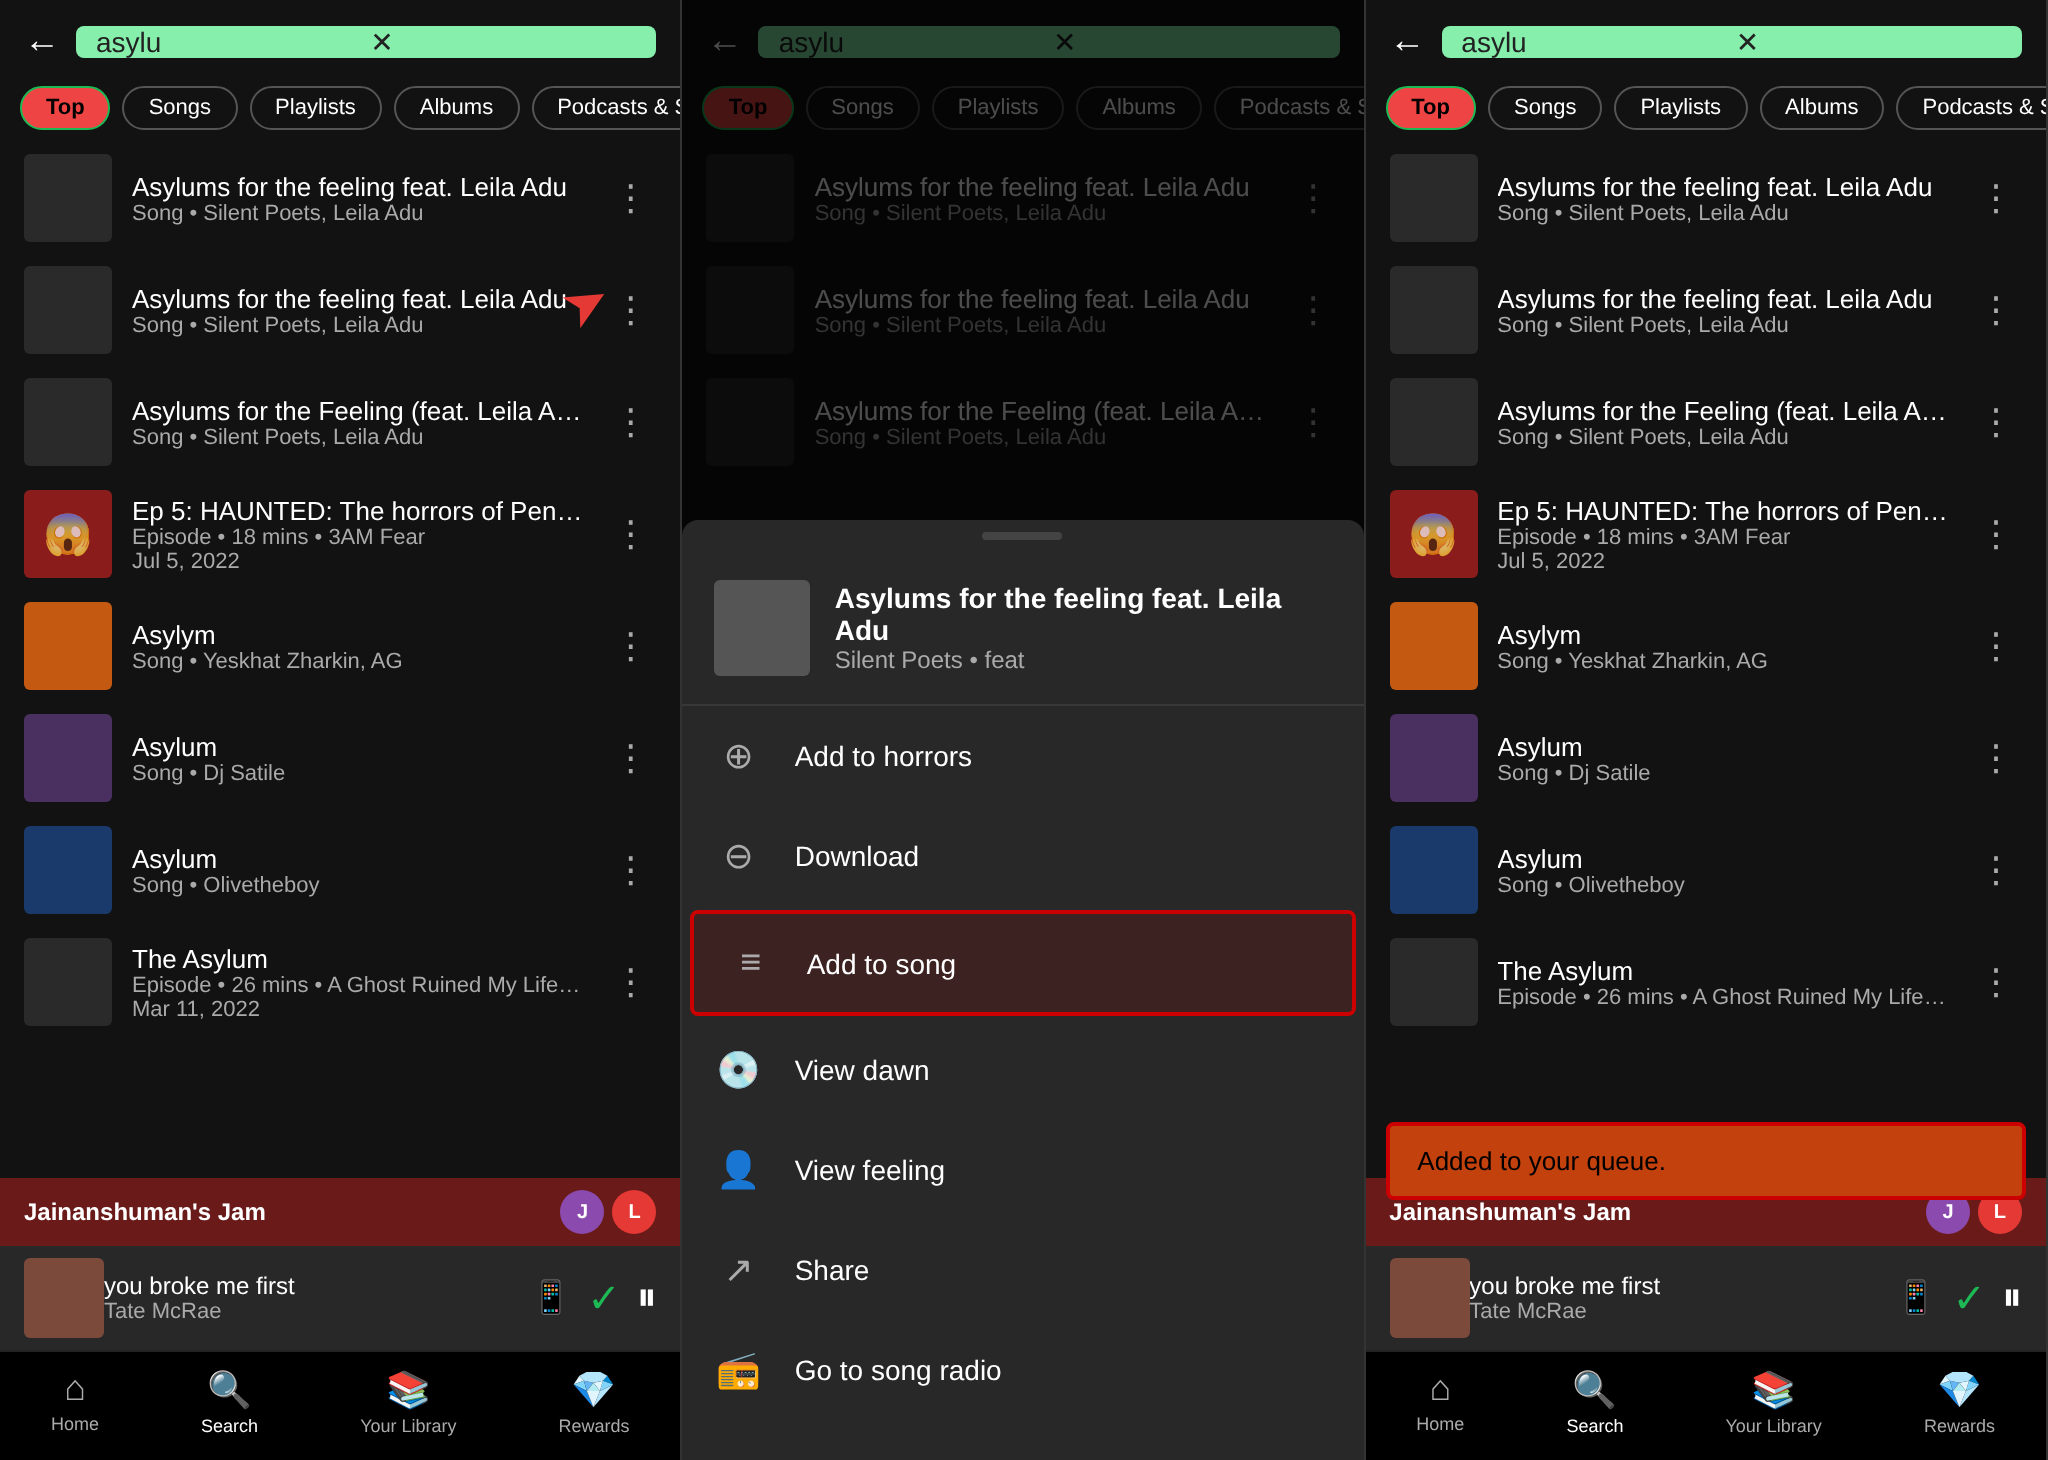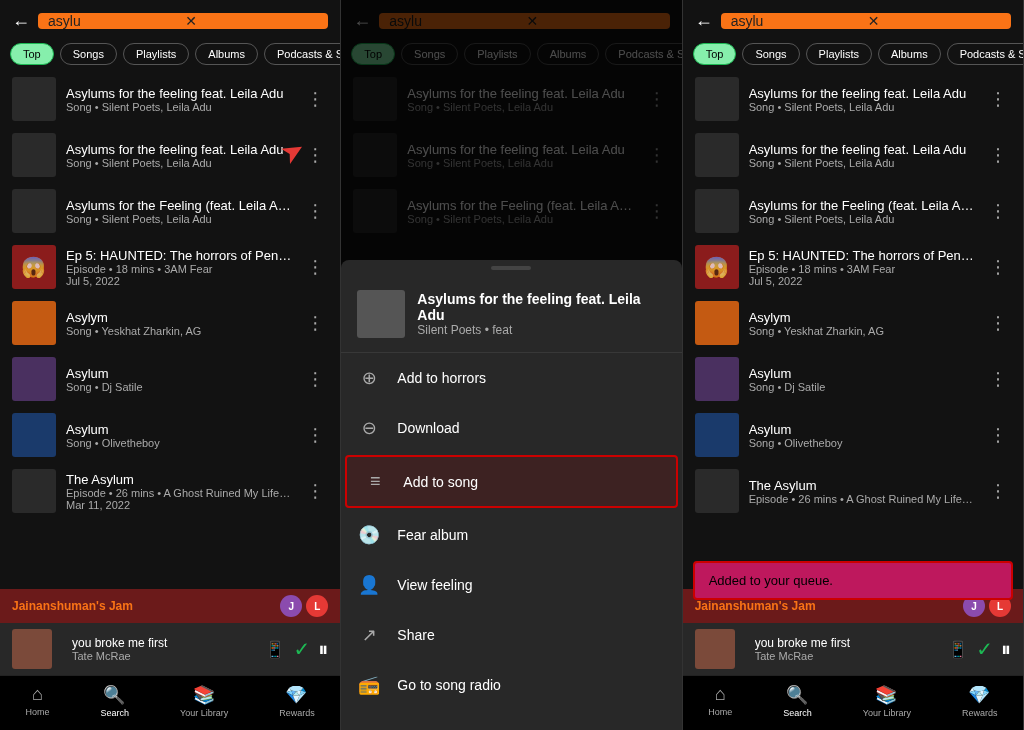--- a/index.html
+++ b/index.html
@@ -30,21 +30,21 @@
       gap: 8px;
       background: #121212;
     }
     .back-btn {
       color: #fff;
       font-size: 18px;
       cursor: pointer;
     }
     .search-bar {
       flex: 1;
-      background: #f97316;
+      background: #86efac;
       border-radius: 4px;
       padding: 0 10px;
       font-size: 14px;
       color: #333;
       display: flex;
       align-items: center;
     }
     .search-bar span {
       flex: 1;
       color: #222;
@@ -67,24 +67,24 @@
       padding: 4px 12px;
       border-radius: 20px;
       font-size: 11px;
       color: #fff;
       white-space: nowrap;
       border: 1px solid #555;
       background: transparent;
       cursor: pointer;
     }
     .pill.active {
-      background: #86efac;
+      background: #ef4444;
       border-color: #1db954;
       color: #000;
-      font-weight: 400;
+      font-weight: 700;
     }
 
     
     .song-list {
       flex: 1;
       overflow: hidden;
     }
     .song-item {
       display: flex;
       align-items: center;
@@ -145,42 +145,42 @@
     }
 
     
     .now-playing-jam {
       background: #6b1a1a;
       padding: 6px 12px;
       display: flex;
       align-items: center;
       justify-content: space-between;
     }
-    .jam-label { color: #f97316; font-size: 12px; font-weight: 600; }
+    .jam-label { color: #ffffff; font-size: 12px; font-weight: 600; }
     .jam-avatars { display: flex; gap: 4px; }
     .jam-avatar {
       width: 22px;
       height: 22px;
       border-radius: 50%;
       display: flex;
       align-items: center;
       justify-content: center;
       font-size: 10px;
       font-weight: 700;
       color: #fff;
     }
     .avatar-j { background: #8b4bae; }
     .avatar-l { background: #e53935; }
 
     .now-playing-bar {
       background: #282828;
       padding: 6px 12px;
       display: flex;
       align-items: center;
-      gap: 20px;
+      gap: 0;
     }
     .np-thumb {
       width: 40px;
       height: 40px;
       border-radius: 3px;
       background: #7b4a3a;
       flex-shrink: 0;
       overflow: hidden;
     }
     .np-info { flex: 1; min-width: 0; }
@@ -262,21 +262,21 @@
     }
     .context-item-icon { color: #aaa; font-size: 18px; width: 24px; text-align: center; }
     .context-item-label { color: #fff; font-size: 14px; }
 
     
     .toast {
       position: absolute;
       bottom: 130px;
       left: 10px;
       right: 10px;
-      background: #be185d;
+      background: #c2410c;
       color: #000;
       padding: 10px 14px;
       border-radius: 4px;
       font-size: 13px;
       font-weight: 500;
       border: 2px solid #c00;
       z-index: 20;
       margin-top: 38px;
     }
 
@@ -488,21 +488,21 @@
       <div class="context-item">
         <span class="context-item-icon">⊖</span>
         <span class="context-item-label">Download</span>
       </div>
       <div class="context-item highlighted">
         <span class="context-item-icon">≡</span>
         <span class="context-item-label">Add to song</span>
       </div>
       <div class="context-item">
         <span class="context-item-icon">💿</span>
-        <span class="context-item-label">Fear album</span>
+        <span class="context-item-label">View dawn</span>
       </div>
       <div class="context-item">
         <span class="context-item-icon">👤</span>
         <span class="context-item-label">View feeling</span>
       </div>
       <div class="context-item">
         <span class="context-item-icon">↗</span>
         <span class="context-item-label">Share</span>
       </div>
       <div class="context-item">

